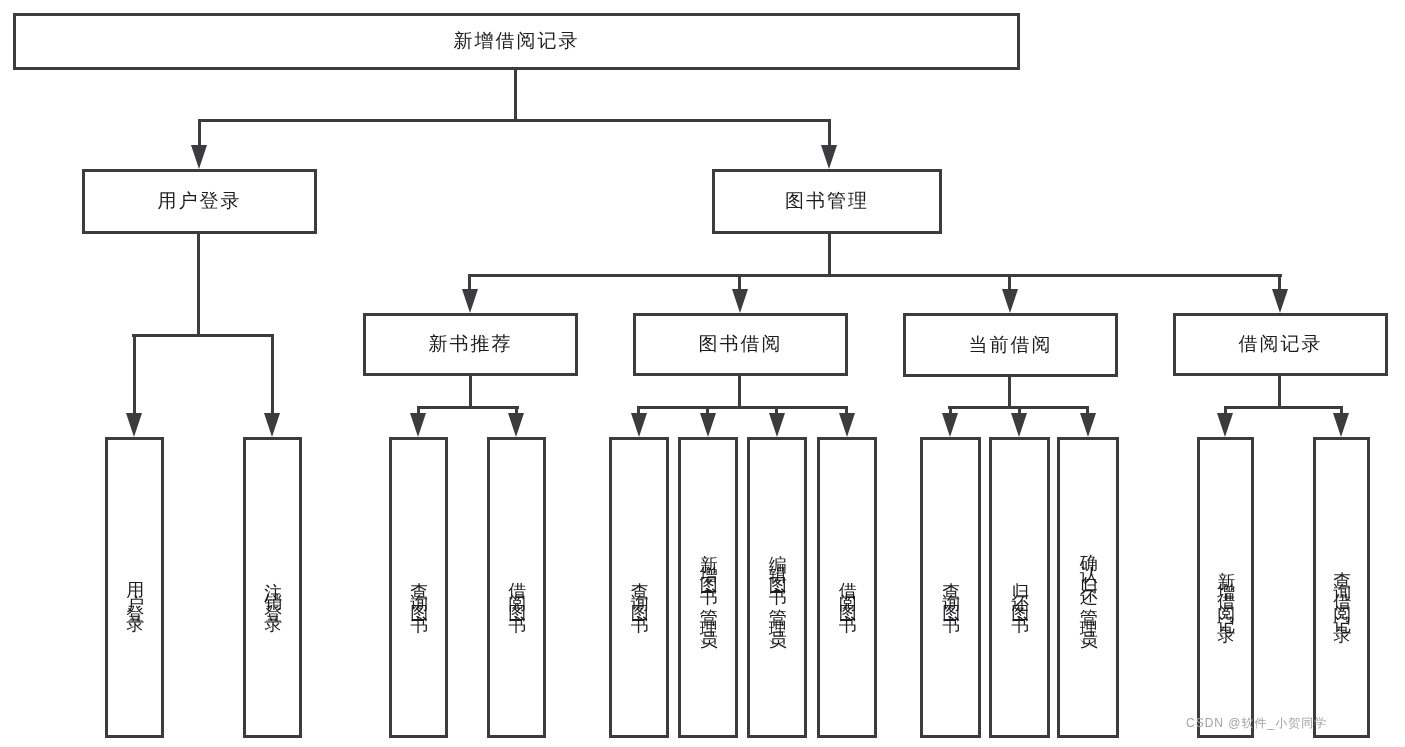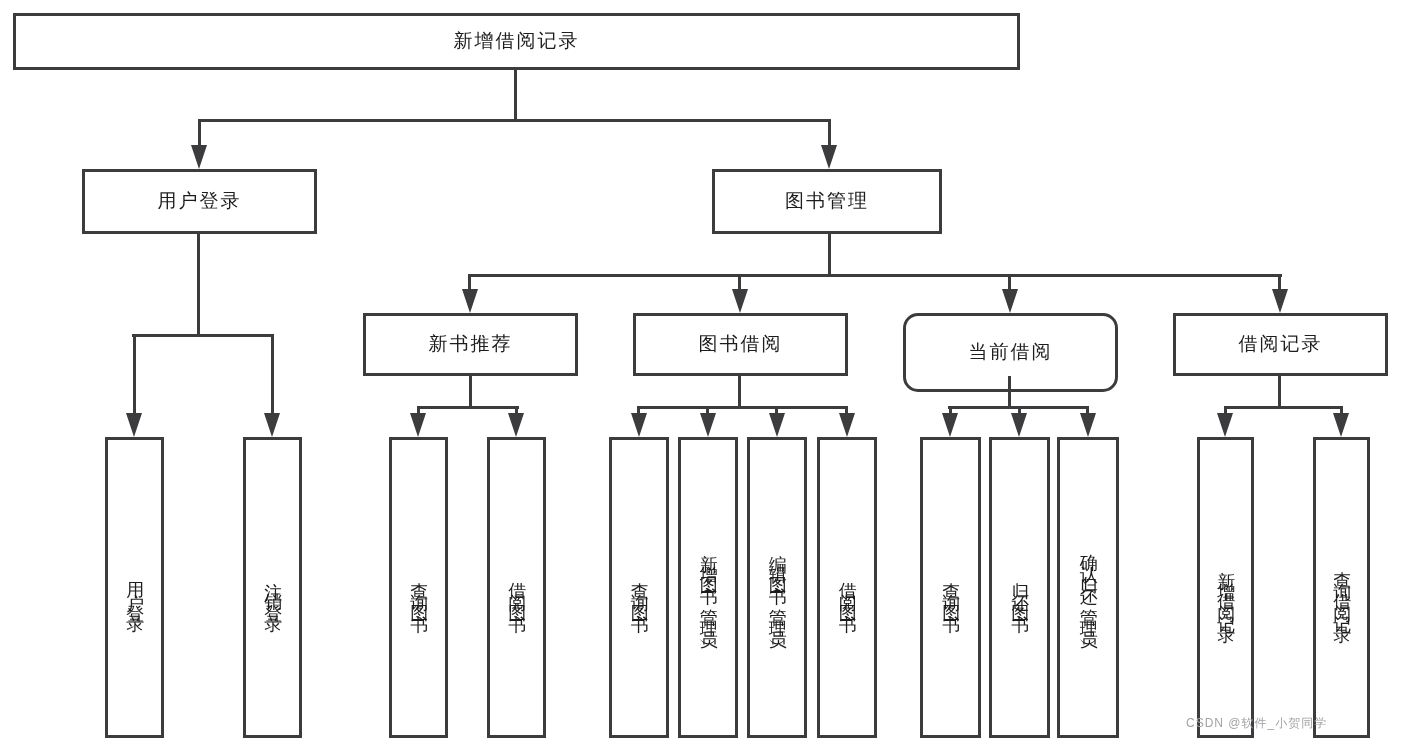--- a/index.html
+++ b/index.html
@@ -86,21 +86,21 @@
   <div class="ah" style="left:462px;  top:289px;"></div>
   <div class="vl" style="left:738px;  top:274px; height:18px;"></div>
   <div class="ah" style="left:732px;  top:289px;"></div>
   <div class="vl" style="left:1008px; top:274px; height:18px;"></div>
   <div class="ah" style="left:1002px; top:289px;"></div>
   <div class="vl" style="left:1278px; top:274px; height:18px;"></div>
   <div class="ah" style="left:1272px; top:289px;"></div>
 
   <div class="node" style="left:363px; top:313px; width:215px; height:63px;text-align:right;">新书推荐</div>
   <div class="node" style="left:633px; top:313px; width:215px; height:63px;">图书借阅</div>
-  <div class="node" style="left:903px; top:313px; width:215px; height:79px;border-radius:15px;">当前借阅</div>
+  <div class="node" style="left:903px; top:313px; width:215px; height:64px;">当前借阅</div>
   <div class="node" style="left:1173px; top:313px; width:215px; height:63px;">借阅记录</div>
 
   <div class="vl" style="left:469px; top:376px; height:33px;"></div>
   <div class="hl" style="left:417px; top:406px; width:102px;"></div>
   <div class="vl" style="left:417px; top:406px; height:13px;"></div>
   <div class="ah" style="left:410px; top:413px;"></div>
   <div class="vl" style="left:515px; top:406px; height:13px;"></div>
   <div class="ah" style="left:508px; top:413px;"></div>
 
   <div class="vl" style="left:738px; top:376px; height:33px;"></div>

